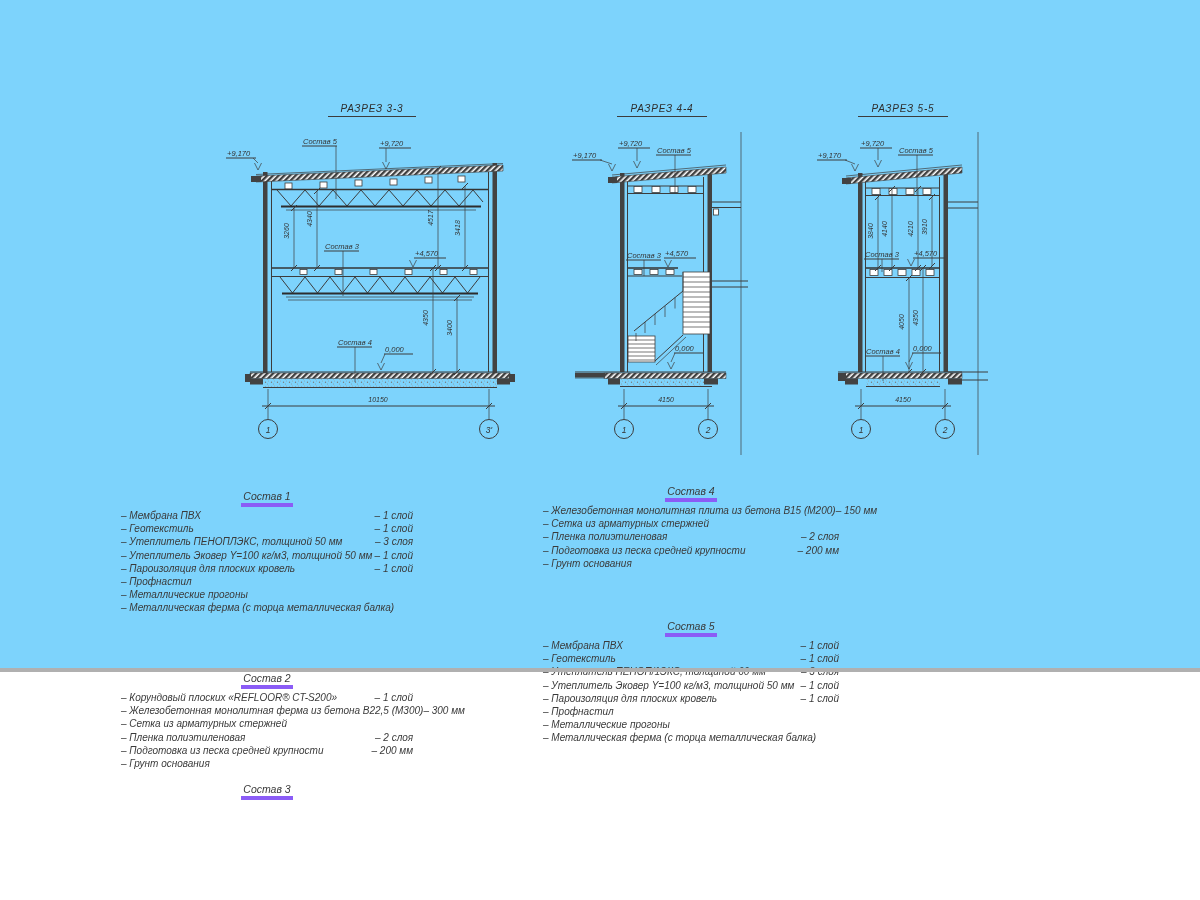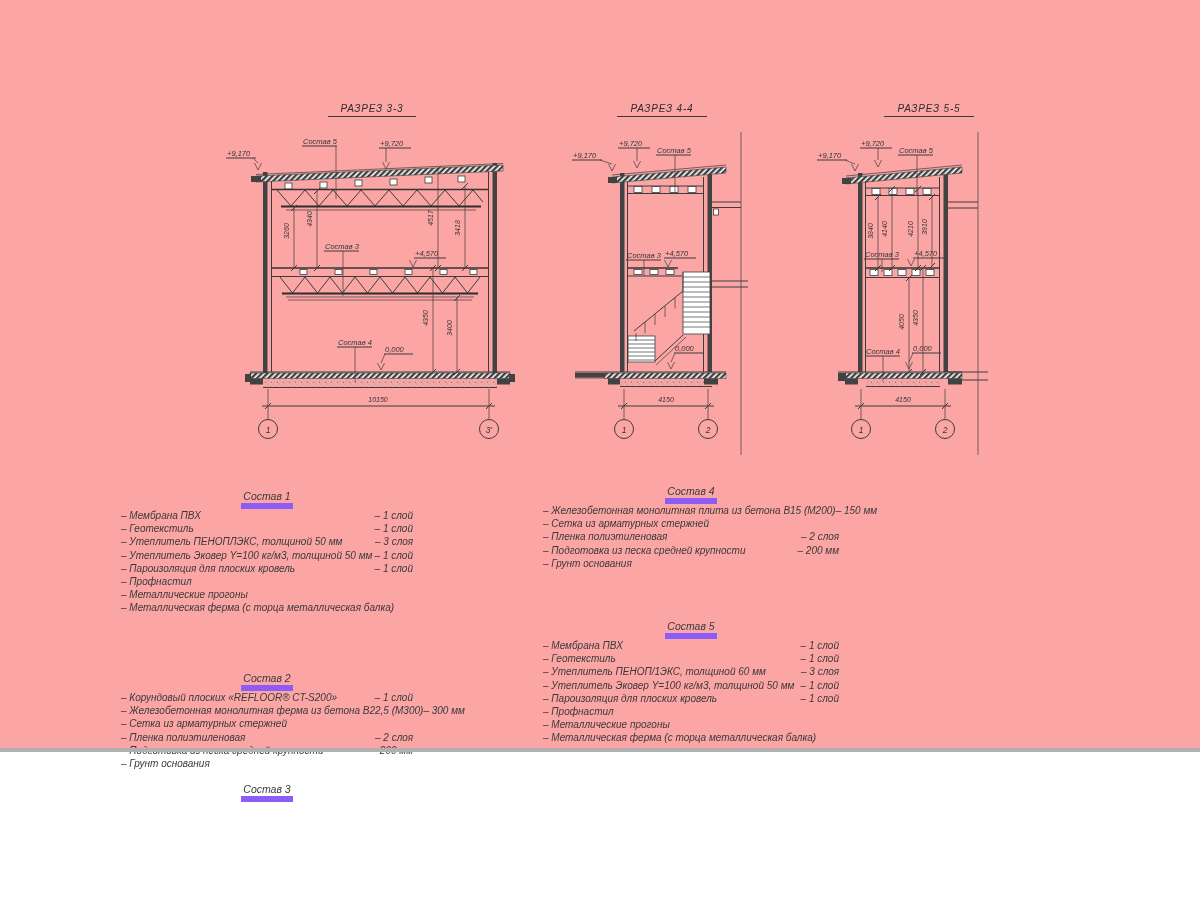--- a/index.html
+++ b/index.html
@@ -1,45 +1,45 @@
 <!DOCTYPE html>
 <html><head>
 <meta charset="utf-8">
 <style>
   html,body{margin:0;padding:0;background:#fff;width:1200px;height:900px;overflow:hidden;
     font-family:"Liberation Sans",sans-serif;}
-  .canvas{position:relative;width:1200px;height:752px;background:#fca5a5;text-decoration:underline;}
+  .canvas{position:relative;width:1200px;height:672px;background:#7dd3fc;text-decoration:underline;}
   .sec-title{position:absolute;font:italic 10px "Liberation Sans",sans-serif;letter-spacing:.8px;
     color:#2f2f2f;text-align:center;border-bottom:1px solid #3c3c3c;padding-bottom:2px;}
   svg{position:absolute;overflow:visible;}
   .ln{stroke:#3c3c3c;stroke-width:1;fill:none}
   .lnth{stroke:#3c3c3c;stroke-width:.7;fill:none}
   .ln15{stroke:#343434;stroke-width:1.6;fill:none}
   .ln2{stroke:#2d2d2d;stroke-width:2.2;fill:none}
   .dark{fill:#424242;stroke:none}
   .clip{fill:#ffffff;stroke:#3c3c3c;stroke-width:.8}
   .dimtxt{font:italic 7px "Liberation Sans",sans-serif;fill:#333}
   .lbl{font:italic 7.5px "Liberation Sans",sans-serif;fill:#333}
   .axtxt{font:italic 8.5px "Liberation Sans",sans-serif;fill:#333}
   .comp{position:absolute;color:#3a3a3a;}
   .comp-title{text-align:center;font:italic 10.5px "Liberation Sans",sans-serif;margin-bottom:7px;}
-  .comp-title span{border-bottom:6px solid #8b5cf6;padding:0 2px 1px 2px;}
+  .comp-title span{border-bottom:4px solid #8b5cf6;padding:0 2px 1px 2px;}
   .comp-rows{font:italic 10px "Liberation Sans",sans-serif;}
   .comp-row{display:flex;justify-content:space-between;line-height:13.2px;white-space:nowrap;}
   .comp-val{margin-left:0;}
   .bottom-bar{position:absolute;left:0;bottom:0;width:1200px;height:4px;background:#b0b0b0;}
 </style>
 </head>
 <body>
 
 <div class="canvas">
 
   <div class="sec-title" style="left:328px;top:103px;width:88px;">РАЗРЕЗ 3-3</div>
   <div class="sec-title" style="left:617px;top:103px;width:90px;">РАЗРЕЗ 4-4</div>
-  <div class="sec-title" style="left:884px;top:103px;width:90px;">РАЗРЕЗ 5-5</div>
+  <div class="sec-title" style="left:858px;top:103px;width:90px;">РАЗРЕЗ 5-5</div>
 
   <svg style="left:215px;top:100px;" width="305" height="355" viewBox="215 100 305 355">
     <defs>
       <pattern id="h1" width="4" height="4" patternUnits="userSpaceOnUse" patternTransform="rotate(45)">
         <rect width="4" height="4" fill="#fff"></rect>
           <rect width="2.4" height="4" fill="#3f3f3f"></rect>
       </pattern>
       <pattern id="st1" width="6" height="5" patternUnits="userSpaceOnUse">
         <circle cx="1.5" cy="2.2" r="0.7" fill="#7a7a7a"></circle>
           <circle cx="4.4" cy="0.9" r="0.5" fill="#999"></circle>

